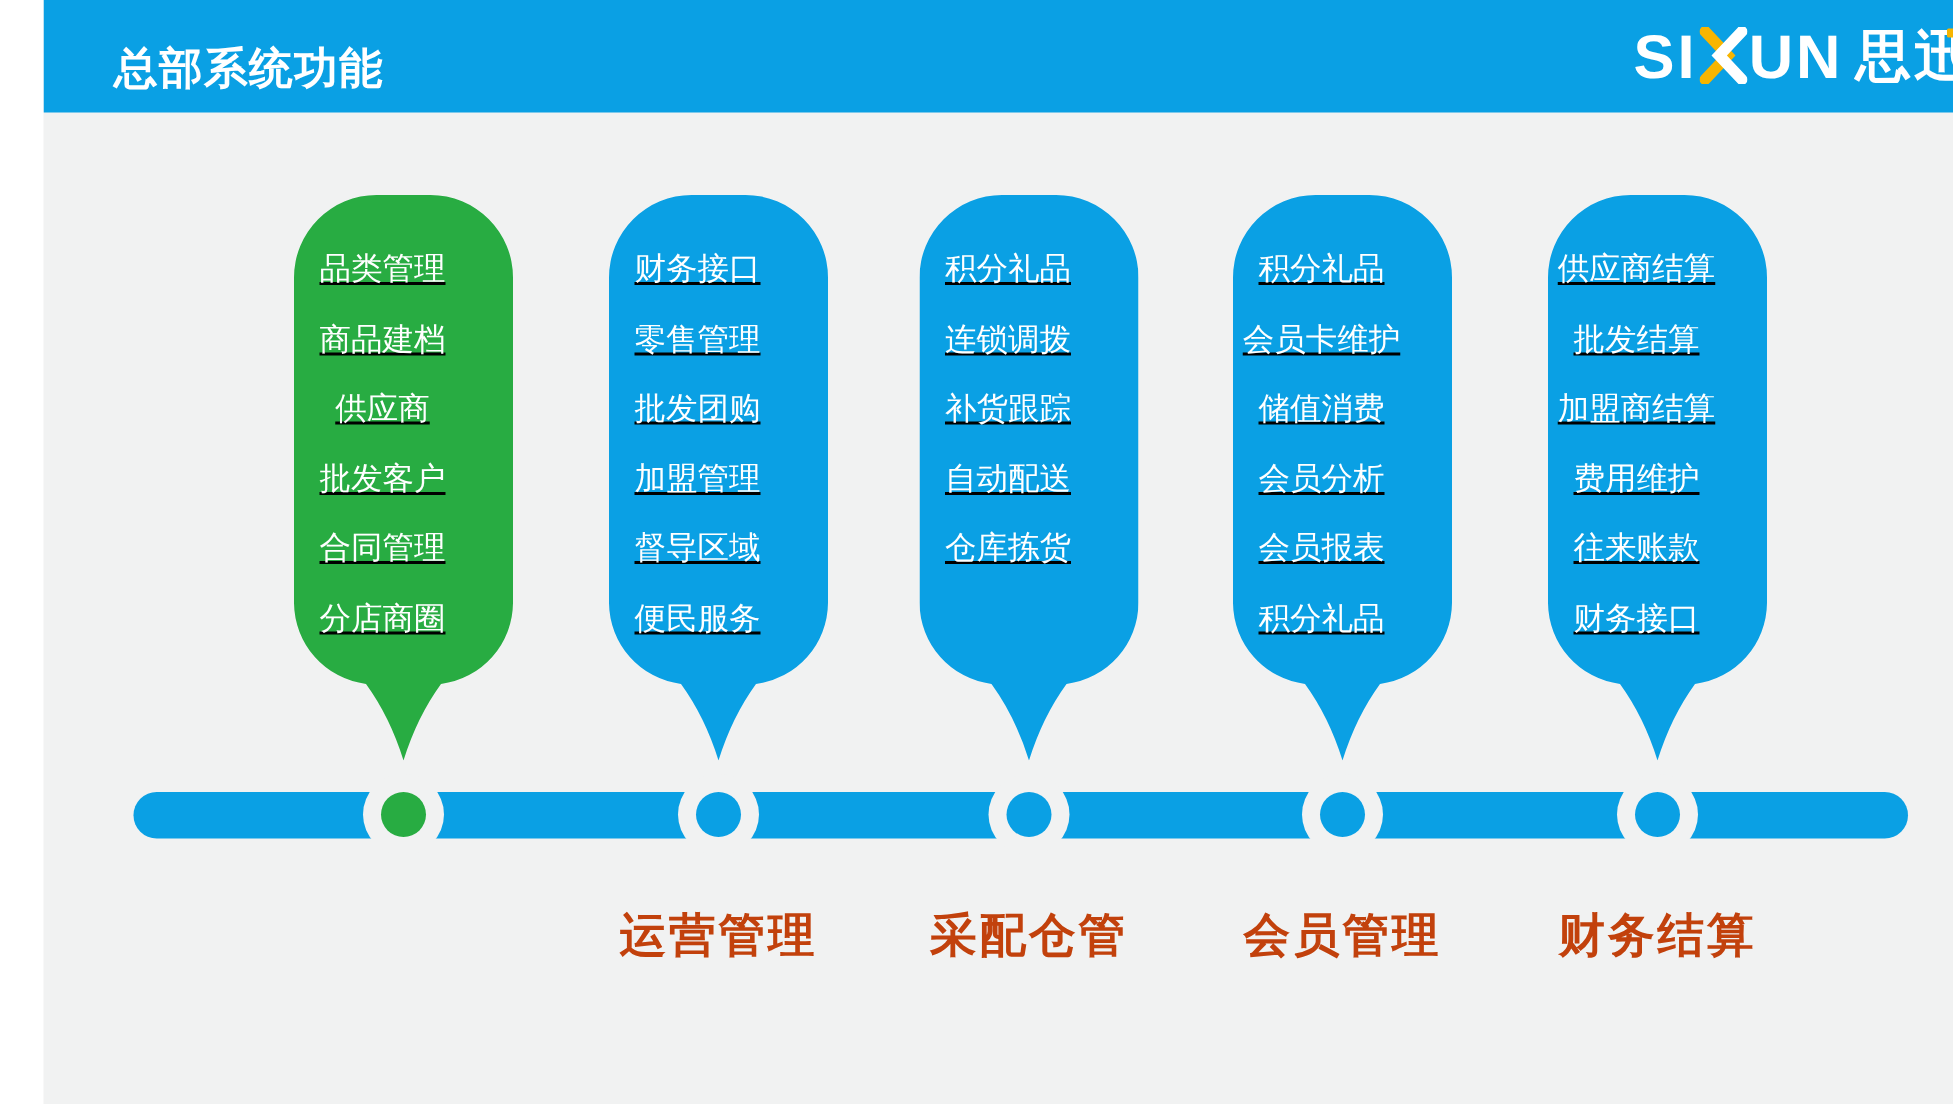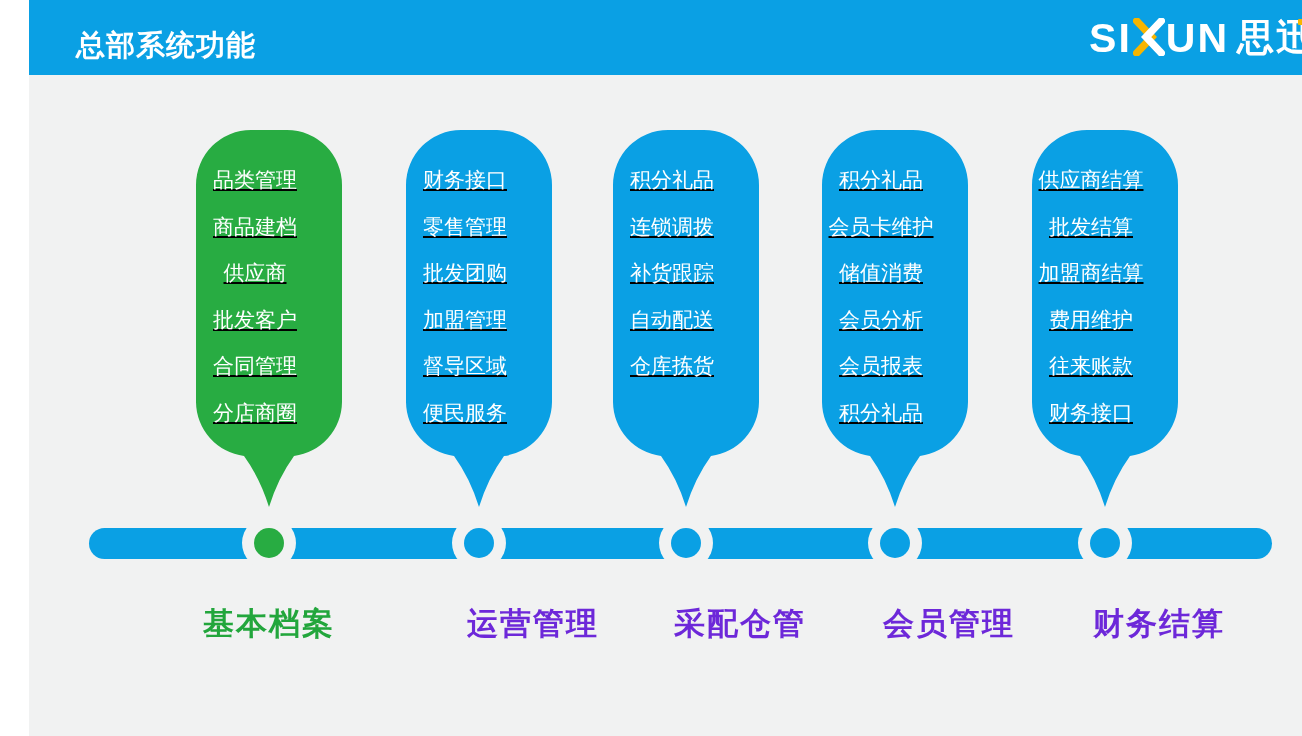--- a/index.html
+++ b/index.html
@@ -26,21 +26,21 @@
   
   .timeline{position:absolute;left:60px;top:528px;width:1183px;height:31px;background:#0AA0E4;border-radius:16px;}
   .notch{position:absolute;top:516px;width:54px;height:54px;border-radius:50%;background:#F1F2F2;}
   .dot{position:absolute;top:528px;width:30px;height:30px;border-radius:50%;}
   .dot.green{background:#28AC42;}
   .dot.blue{background:#0AA0E4;}
 
   
   .col-label{position:absolute;top:603px;width:240px;text-align:center;font-size:31px;font-weight:bold;letter-spacing:2px;}
   .col-label.green{color:#22A63C;}
-  .col-label.gray{color:#6d28d9;text-align:right;}
+  .col-label.gray{color:#c2410c;}
 </style>
 </head>
 <body>
 
 <div class="stage">
 
   <div class="header">
     <div class="page-title">总部系统功能</div>
     <div class="logo">
       <span class="latin">SI</span>
@@ -127,19 +127,18 @@
   <div class="notch" style="left:423px"></div>
   <div class="notch" style="left:630px"></div>
   <div class="notch" style="left:839px"></div>
   <div class="notch" style="left:1049px"></div>
   <div class="dot green" style="left:225px"></div>
   <div class="dot blue" style="left:435px"></div>
   <div class="dot blue" style="left:642px"></div>
   <div class="dot blue" style="left:851px"></div>
   <div class="dot blue" style="left:1061px"></div>
 
-  <div class="col-label green" style="left:120px">基本档案</div>
   <div class="col-label gray" style="left:330px">运营管理</div>
   <div class="col-label gray" style="left:537px">采配仓管</div>
   <div class="col-label gray" style="left:746px">会员管理</div>
   <div class="col-label gray" style="left:956px">财务结算</div>
 
 </div>
 
 </body></html>

